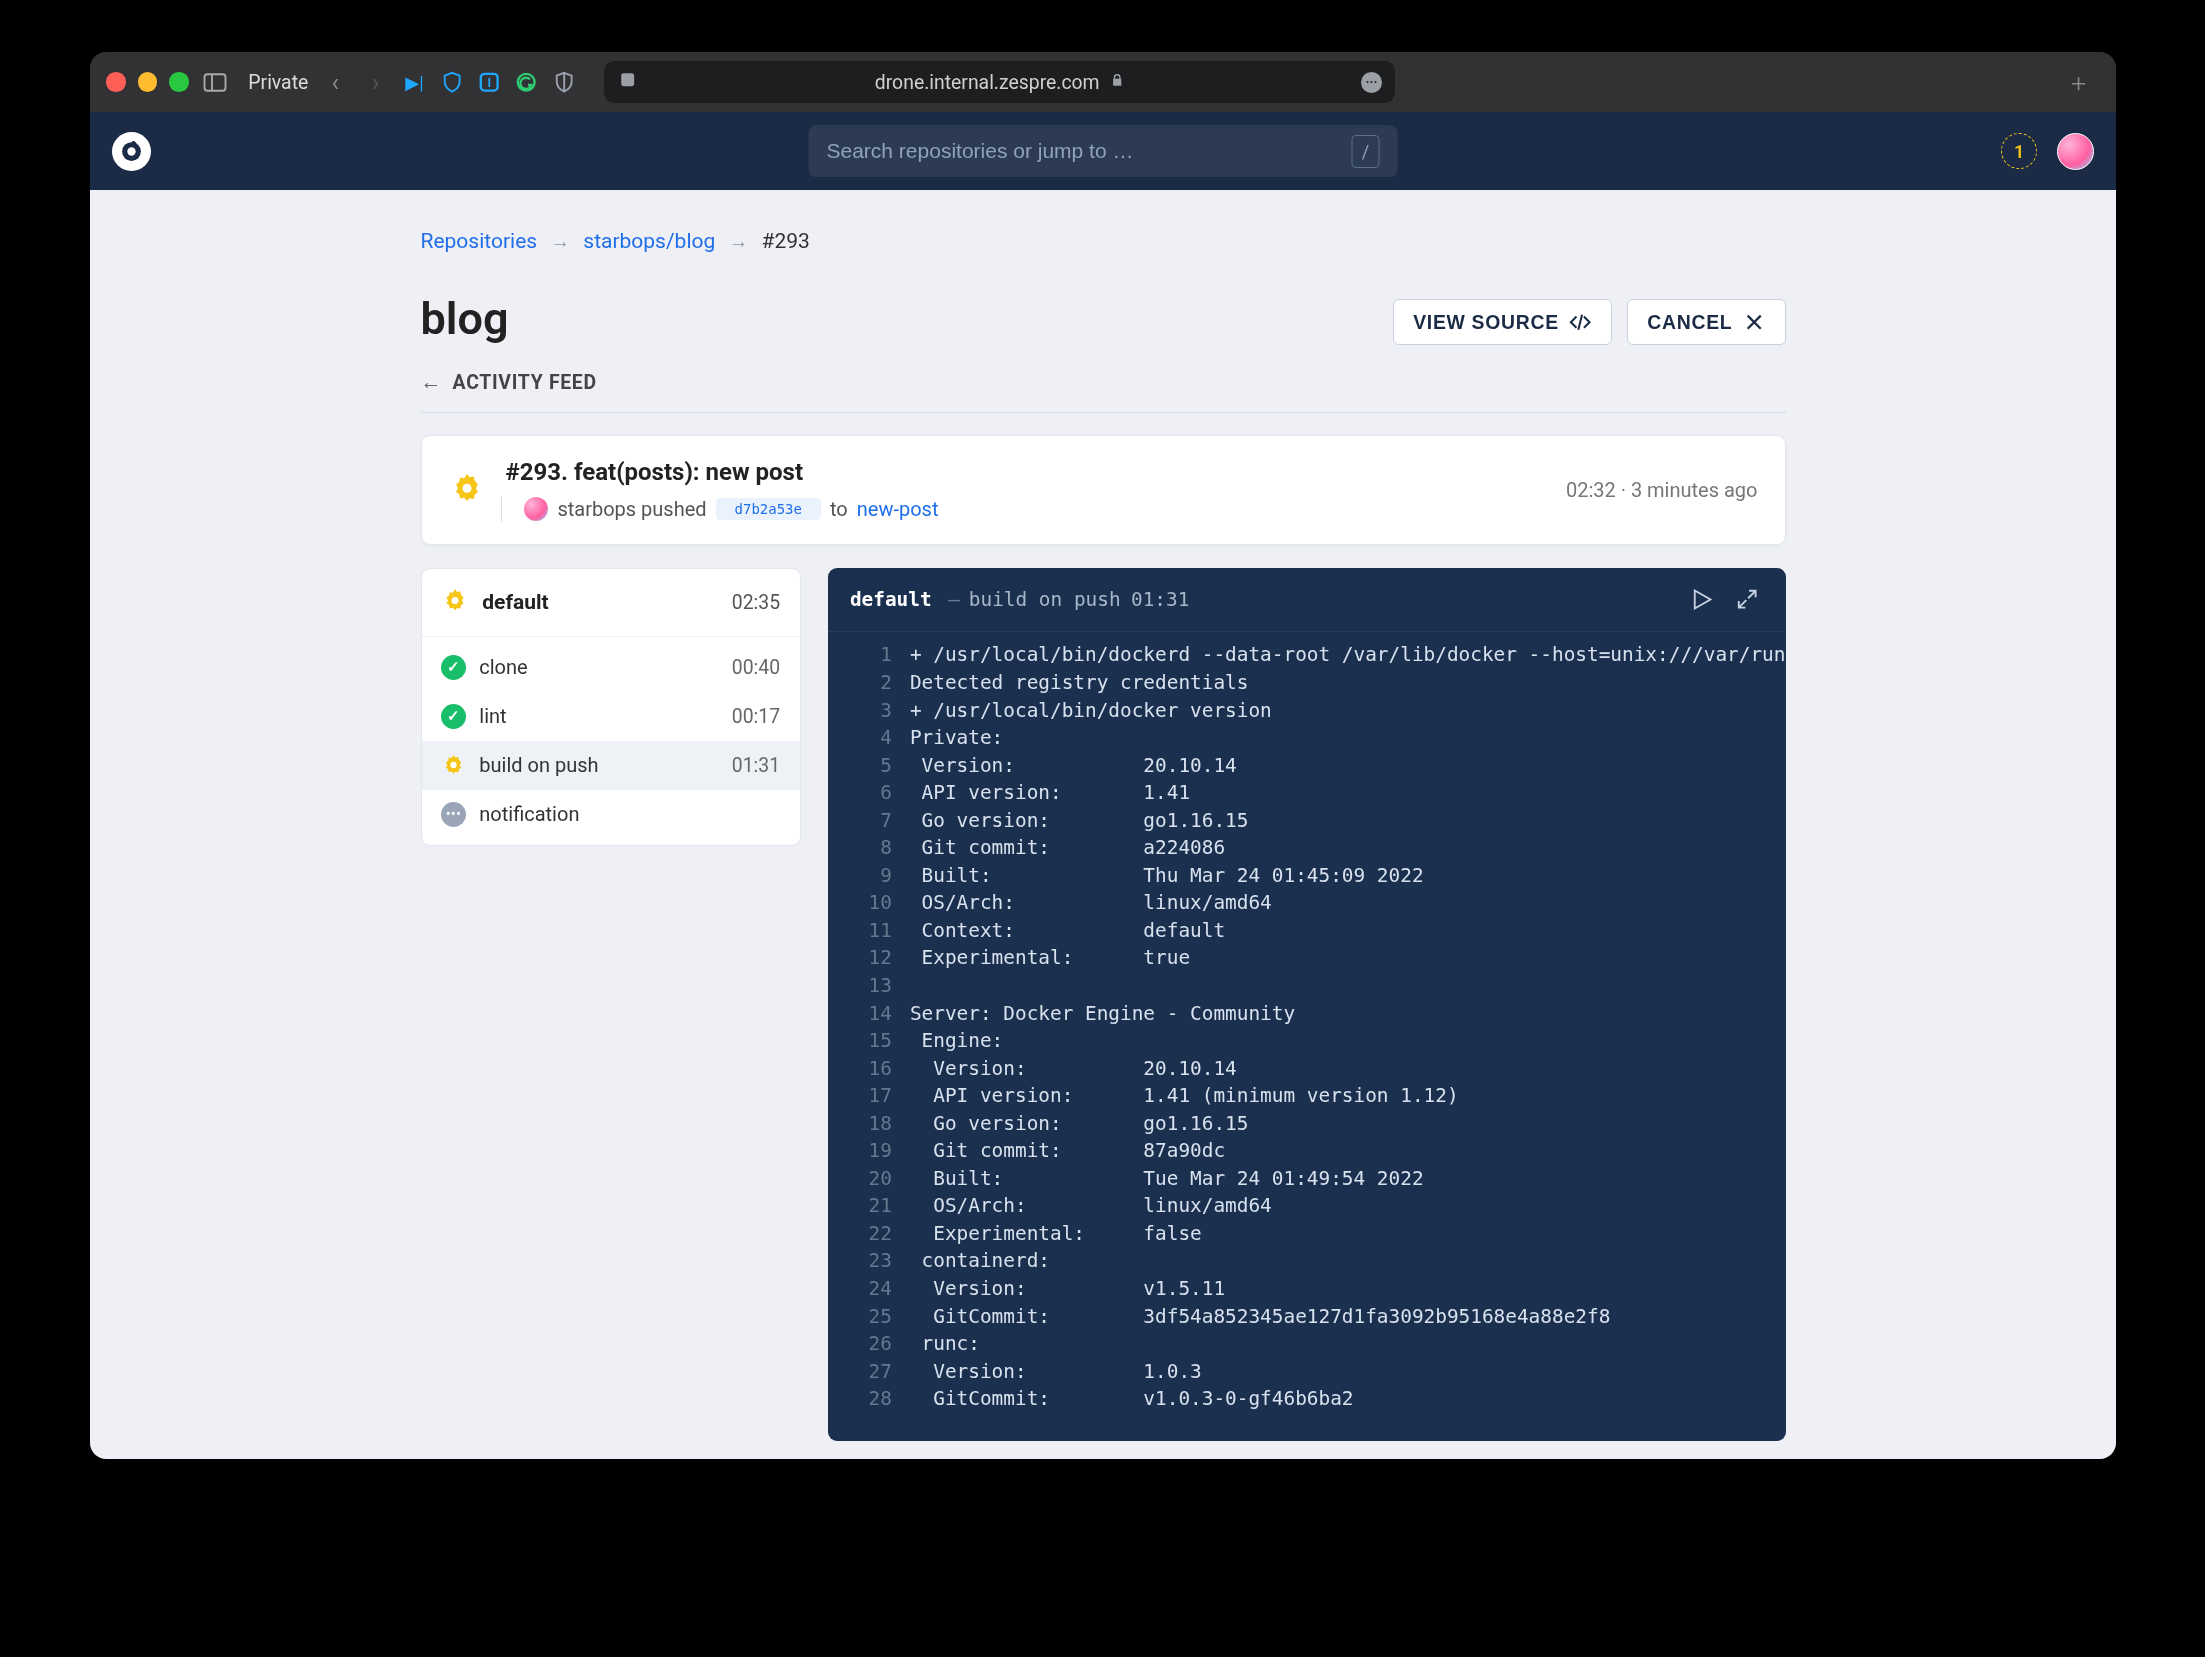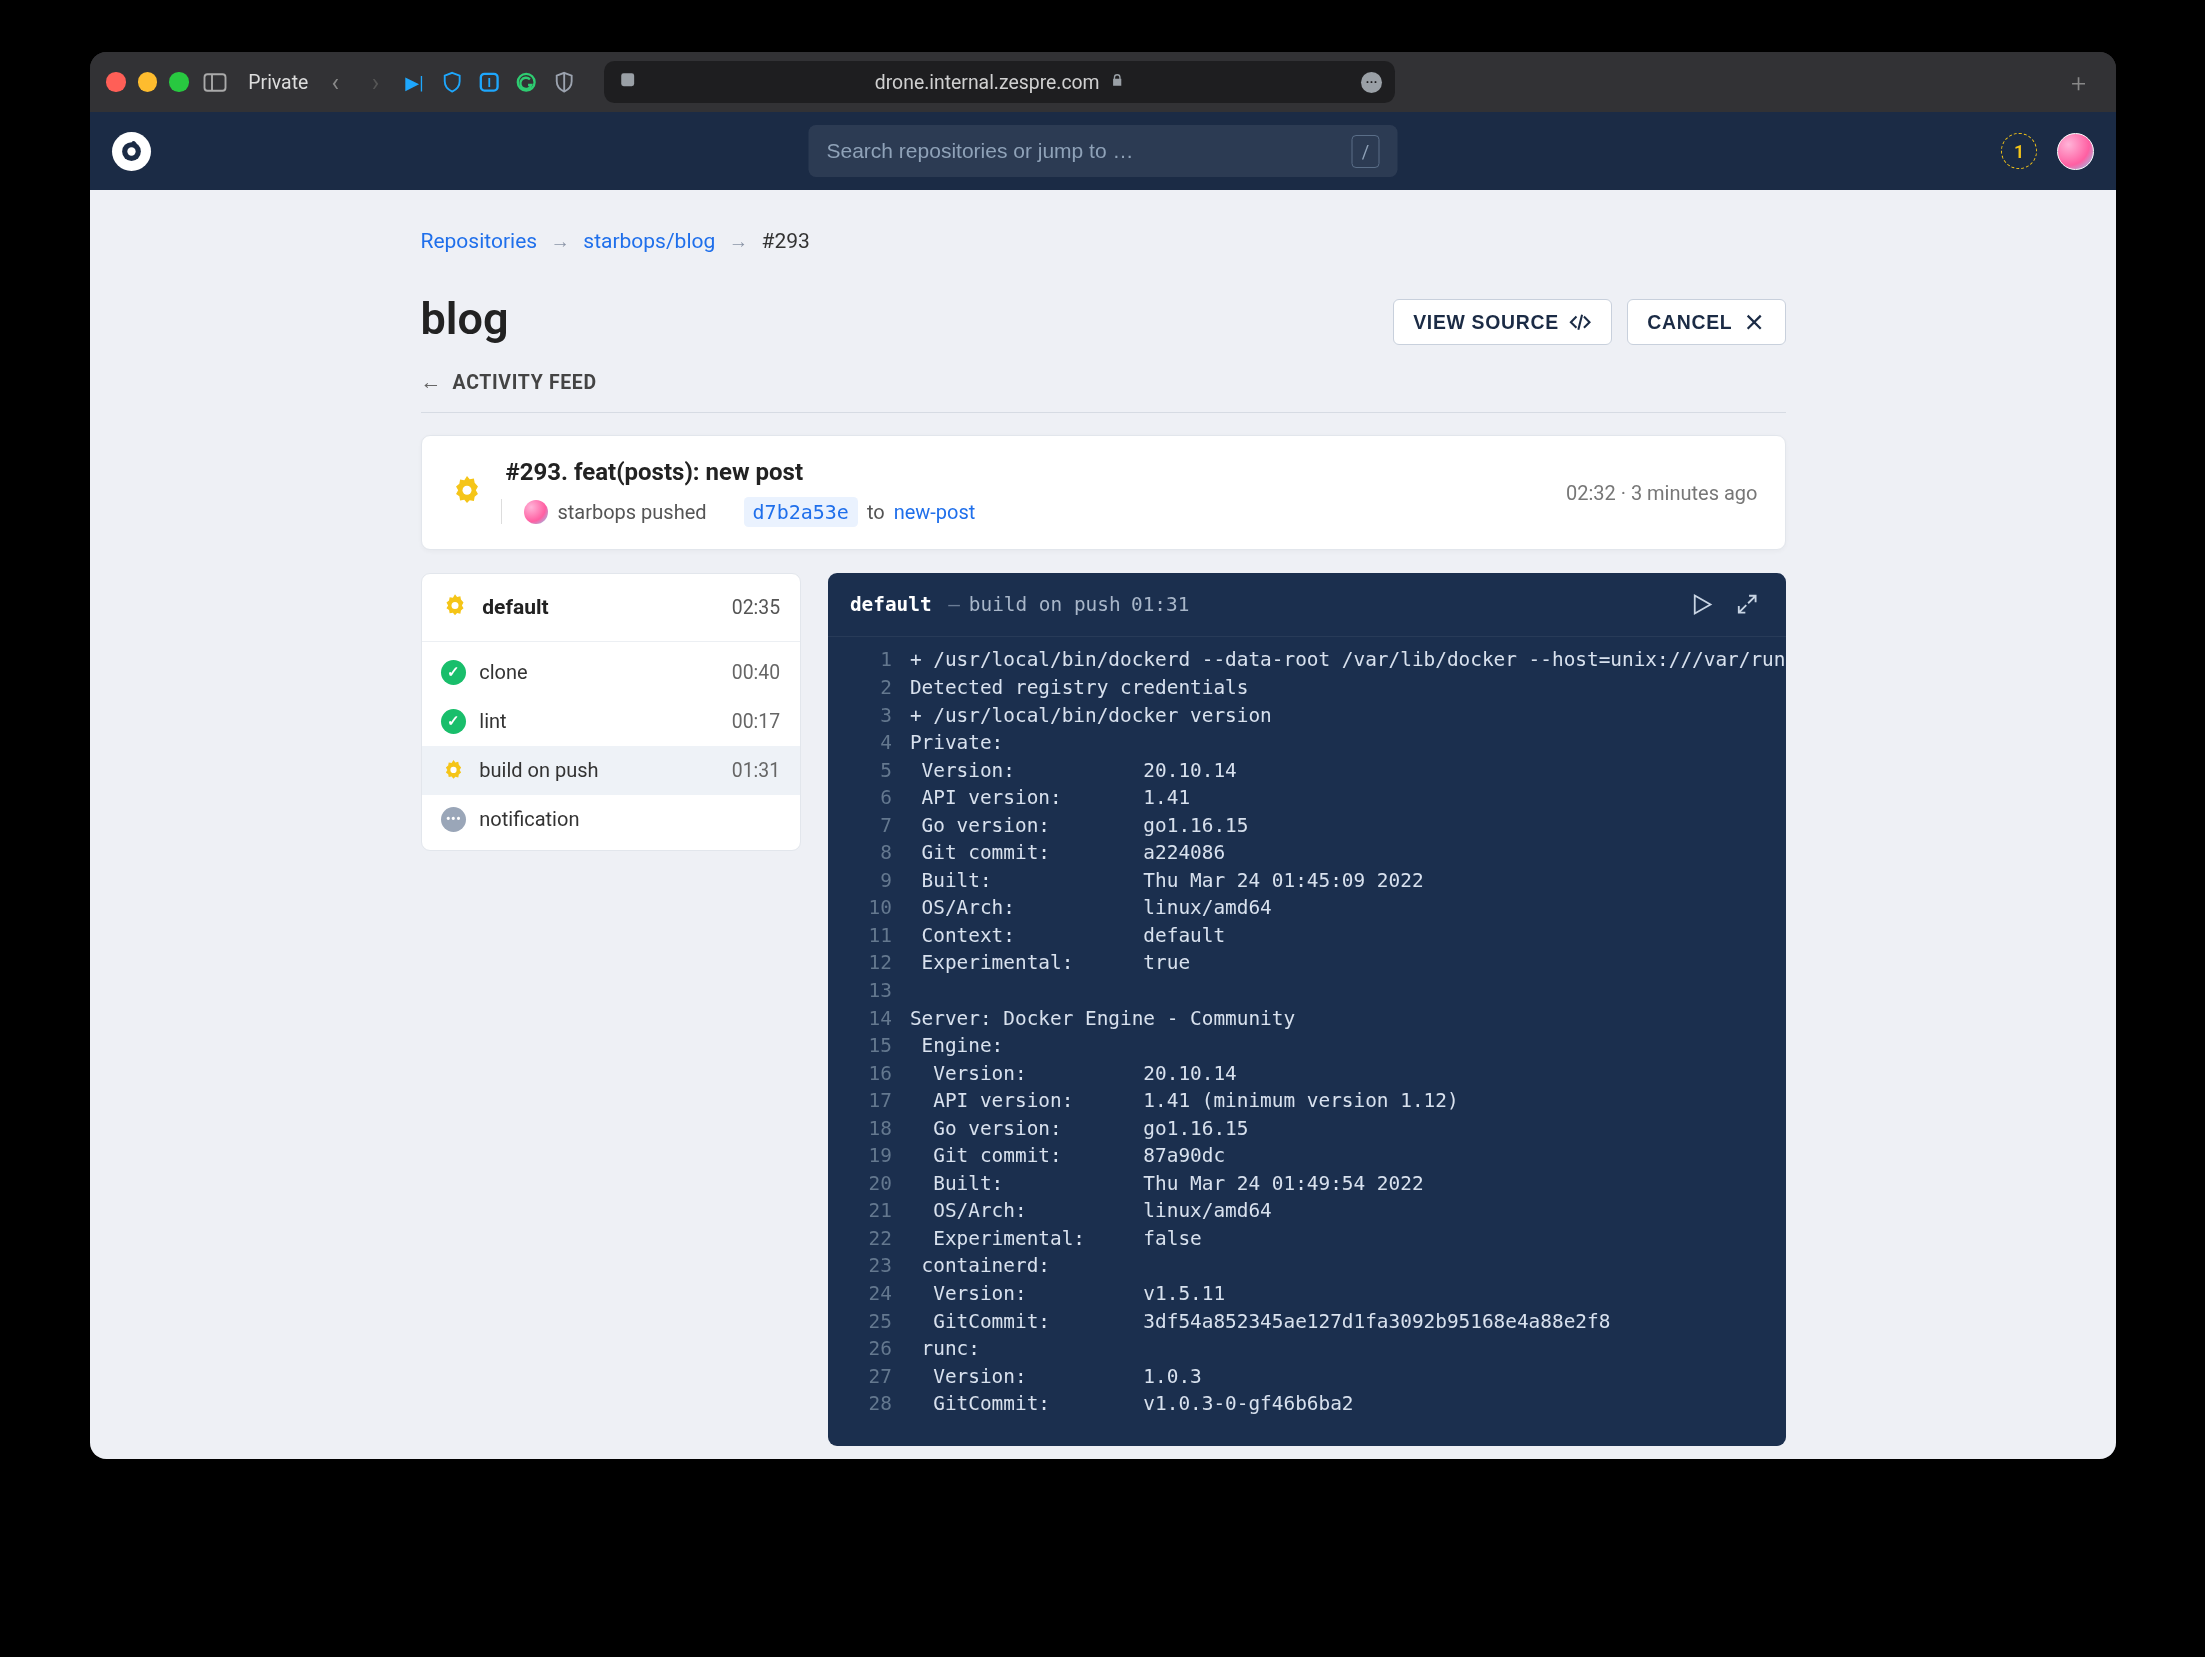--- a/index.html
+++ b/index.html
@@ -152,21 +152,21 @@
     margin-top:22.4px;
     background:#fff; border:1.1px solid #e2e6ec; border-radius:9px;
     padding:22.4px 27px;
     display:flex; align-items:center;
     box-shadow: 0 1.5px 4.5px rgba(0,0,0,.03);
   }
   .gear-icon { flex-shrink:0; margin-right:21px; position:relative; }
   .bc-main { flex:1; }
   .bc-title { font-size:24px; font-weight:700; color:#222; }
   .bc-sub { margin-top:10.4px; display:flex; align-items:center; gap:9px; font-size:20px; color:#555; }
-  .bc-sub .commit { background:#eaf2fe; color:#1f6feb; padding:3px 9px; border-radius:4.5px; font-family: ui-monospace,monospace; font-size:20px;margin-left:28px;}
+  .bc-sub .commit { background:#eaf2fe; color:#1f6feb; padding:3px 19px; border-radius:4.5px; font-family: ui-monospace,monospace; font-size:14px;}
   .bc-sub .branch { color:#1f6feb; }
   .bc-meta { color:#777; font-size:20px; }
 
   
   .cols { margin-top:22.4px; display:flex; gap:27px; align-items:flex-start;}
   .stagecol {
     width:380px; background:#fff; border:1.1px solid #e2e6ec; border-radius:9px;
     overflow:hidden;
   }
   .stage-head {
@@ -500,21 +500,21 @@
               <div class="logline">
                 <span class="ln">18</span>
                 <span class="lt">  Go version:       go1.16.15</span>
               </div>
               <div class="logline">
                 <span class="ln">19</span>
                 <span class="lt">  Git commit:       87a90dc</span>
               </div>
               <div class="logline">
                 <span class="ln">20</span>
-                <span class="lt">  Built:            Thu Mar 24 01:49:54 2022</span>
+                <span class="lt">  Built:            Tue Mar 24 01:49:54 2022</span>
               </div>
               <div class="logline">
                 <span class="ln">21</span>
                 <span class="lt">  OS/Arch:          linux/amd64</span>
               </div>
               <div class="logline">
                 <span class="ln">22</span>
                 <span class="lt">  Experimental:     false</span>
               </div>
               <div class="logline">

